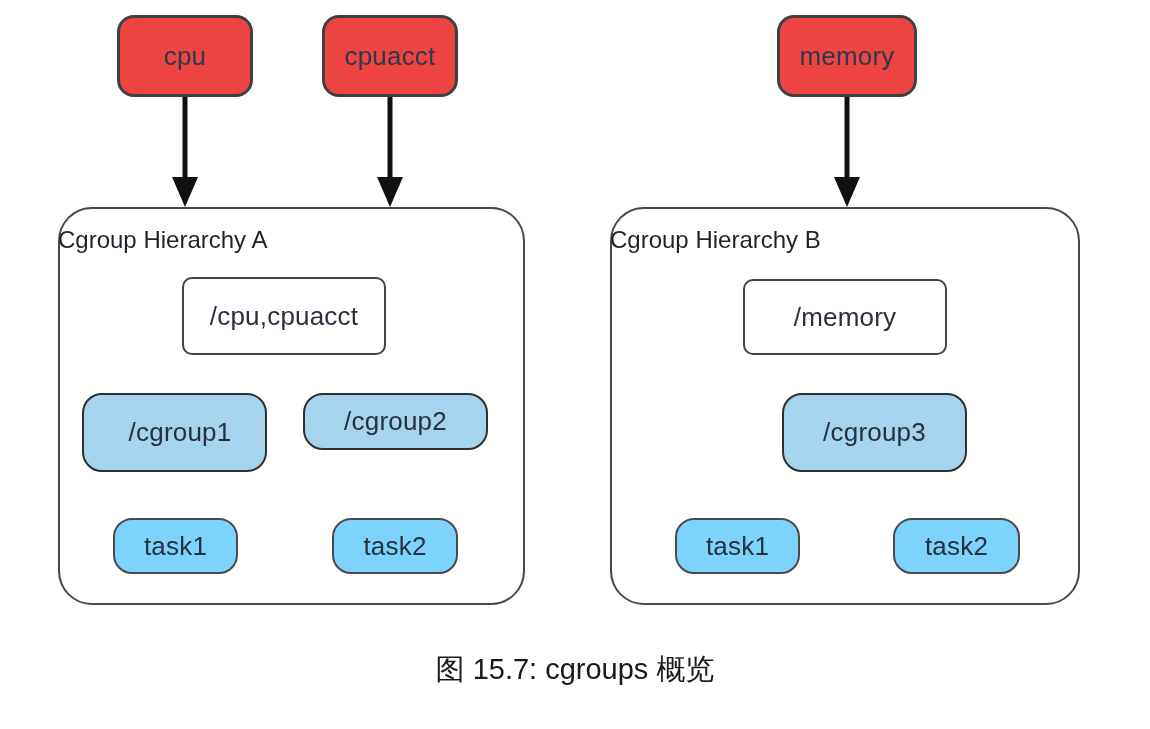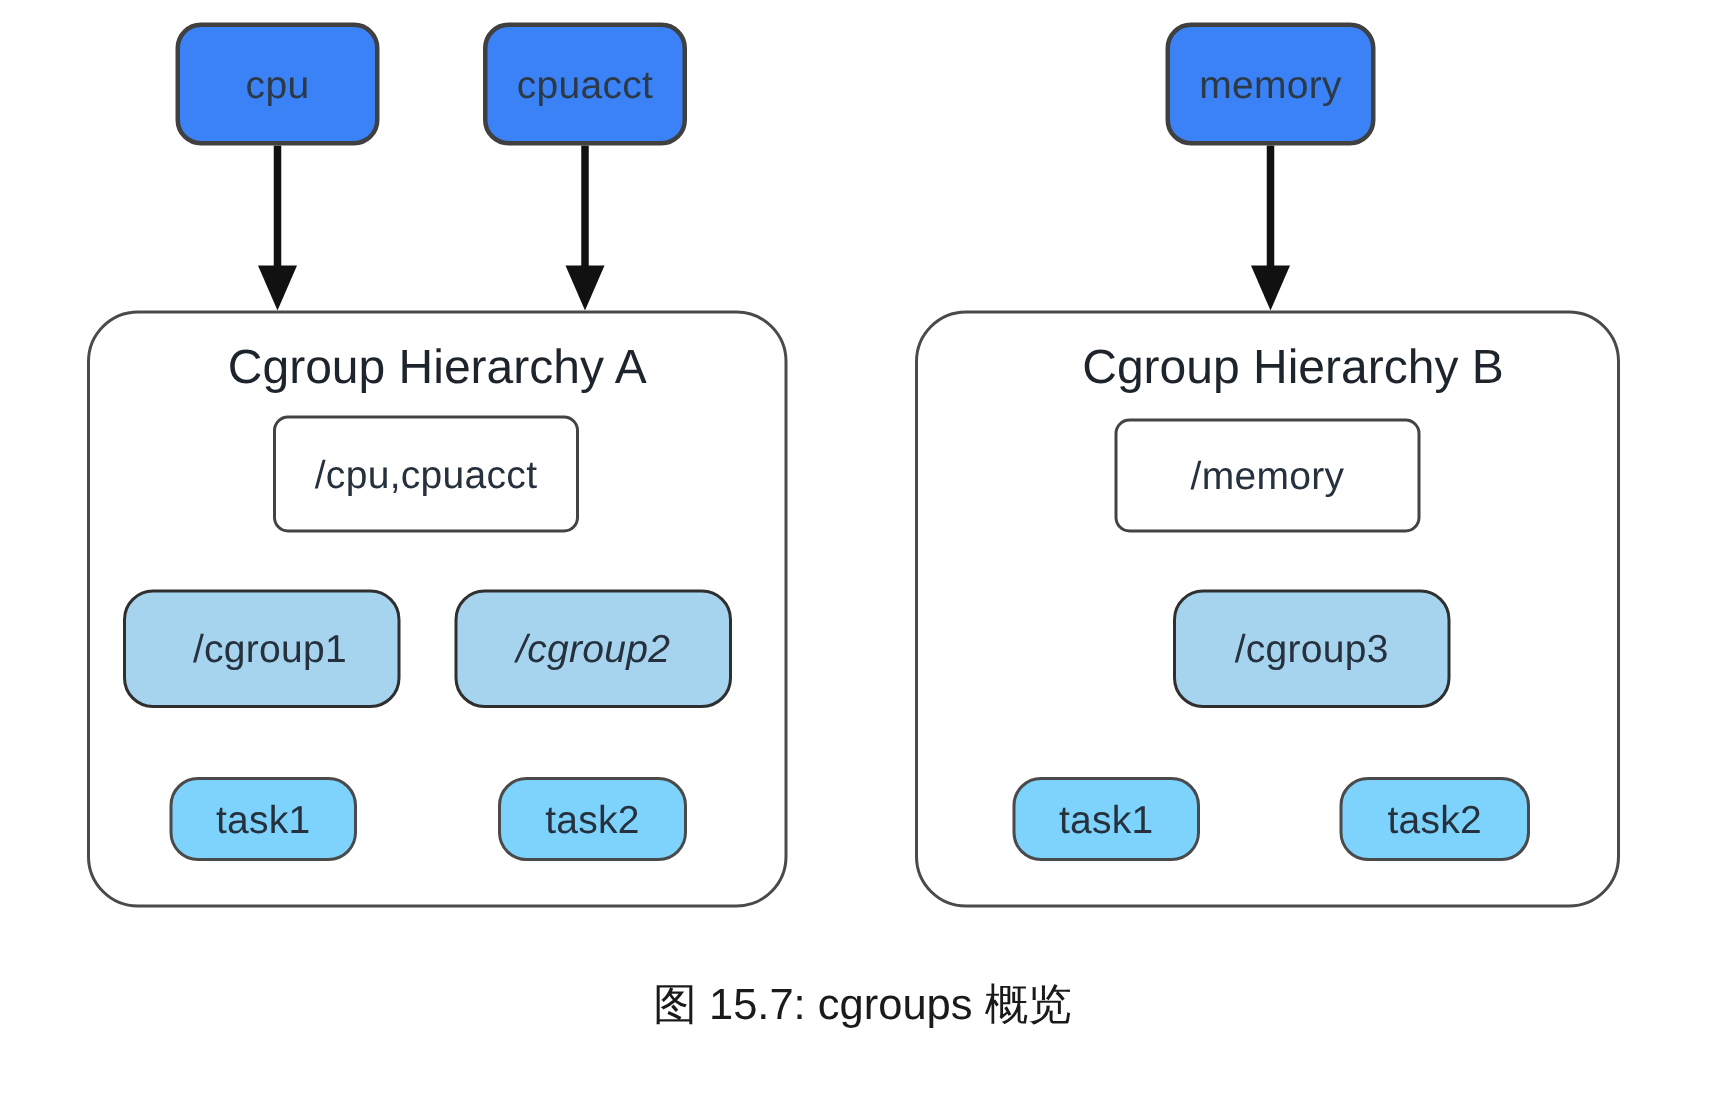--- a/index.html
+++ b/index.html
@@ -23,37 +23,37 @@
     align-items: center;
     justify-content: center;
     box-sizing: border-box;
     z-index: 2;
     color: #26313d;
     font-size: 26px;
     letter-spacing: 0.2px;
     white-space: nowrap;
   }
   .subsystem {
-    background: #3b82f6;
+    background: #ef4444;
     border: 3px solid #404040;
     border-radius: 17px;
     color: #2c3947;
   }
   .hierarchy-box {
     position: absolute;
     box-sizing: border-box;
     background: #ffffff;
     border: 2.5px solid #4a4a4a;
     border-radius: 34px;
     z-index: 1;
   }
   .hierarchy-title {
     position: absolute;
-    text-align: center;
-    font-size: 32px;
+    text-align: left;
+    font-size: 24px;
     color: #1d242b;
     z-index: 2;
     white-space: nowrap;
   }
   .root-node {
     background: #ffffff;
     border: 2.5px solid #434343;
     border-radius: 10px;
   }
   .cgroup-node {
@@ -104,21 +104,21 @@
 
   <div class="node subsystem" style="left:117px; top:15px; width:136px; height:82px;">cpu</div>
   <div class="node subsystem" style="left:777px; top:15px; width:140px; height:82px;">memory</div>
   <div class="node subsystem" style="left:322px; top:15px; width:136px; height:82px;">cpuacct</div>
 
   <div class="hierarchy-box" style="left:58px; top:207px; width:467px; height:398px;"></div>
   <div class="hierarchy-title" style="left:58px; top:226px; width:467px;">Cgroup Hierarchy A</div>
 
   <div class="node root-node" style="left:182px; top:277px; width:204px; height:78px;">/cpu,cpuacct</div>
   <div class="node cgroup-node" style="left:82px; top:393px; width:185px; height:79px;padding-left:11px;">/cgroup1</div>
-  <div class="node cgroup-node" style="left:303px; top:393px; width:185px; height:79px;font-style:italic;">/cgroup2</div>
+  <div class="node cgroup-node" style="left:303px; top:393px; width:185px; height:57px;">/cgroup2</div>
   <div class="node task-node" style="left:113px; top:518px; width:125px; height:56px;">task1</div>
   <div class="node task-node" style="left:332px; top:518px; width:126px; height:56px;">task2</div>
 
   <div class="hierarchy-box" style="left:610px; top:207px; width:470px; height:398px;"></div>
   <div class="hierarchy-title" style="left:610px; top:226px; width:504px;">Cgroup Hierarchy B</div>
 
   <div class="node root-node" style="left:743px; top:279px; width:204px; height:76px;">/memory</div>
   <div class="node cgroup-node" style="left:753px; top:393px; width:185px; height:79px;margin-left:29px;">/cgroup3</div>
   <div class="node task-node" style="left:675px; top:518px; width:125px; height:56px;">task1</div>
   <div class="node task-node" style="left:893px; top:518px; width:127px; height:56px;">task2</div>

